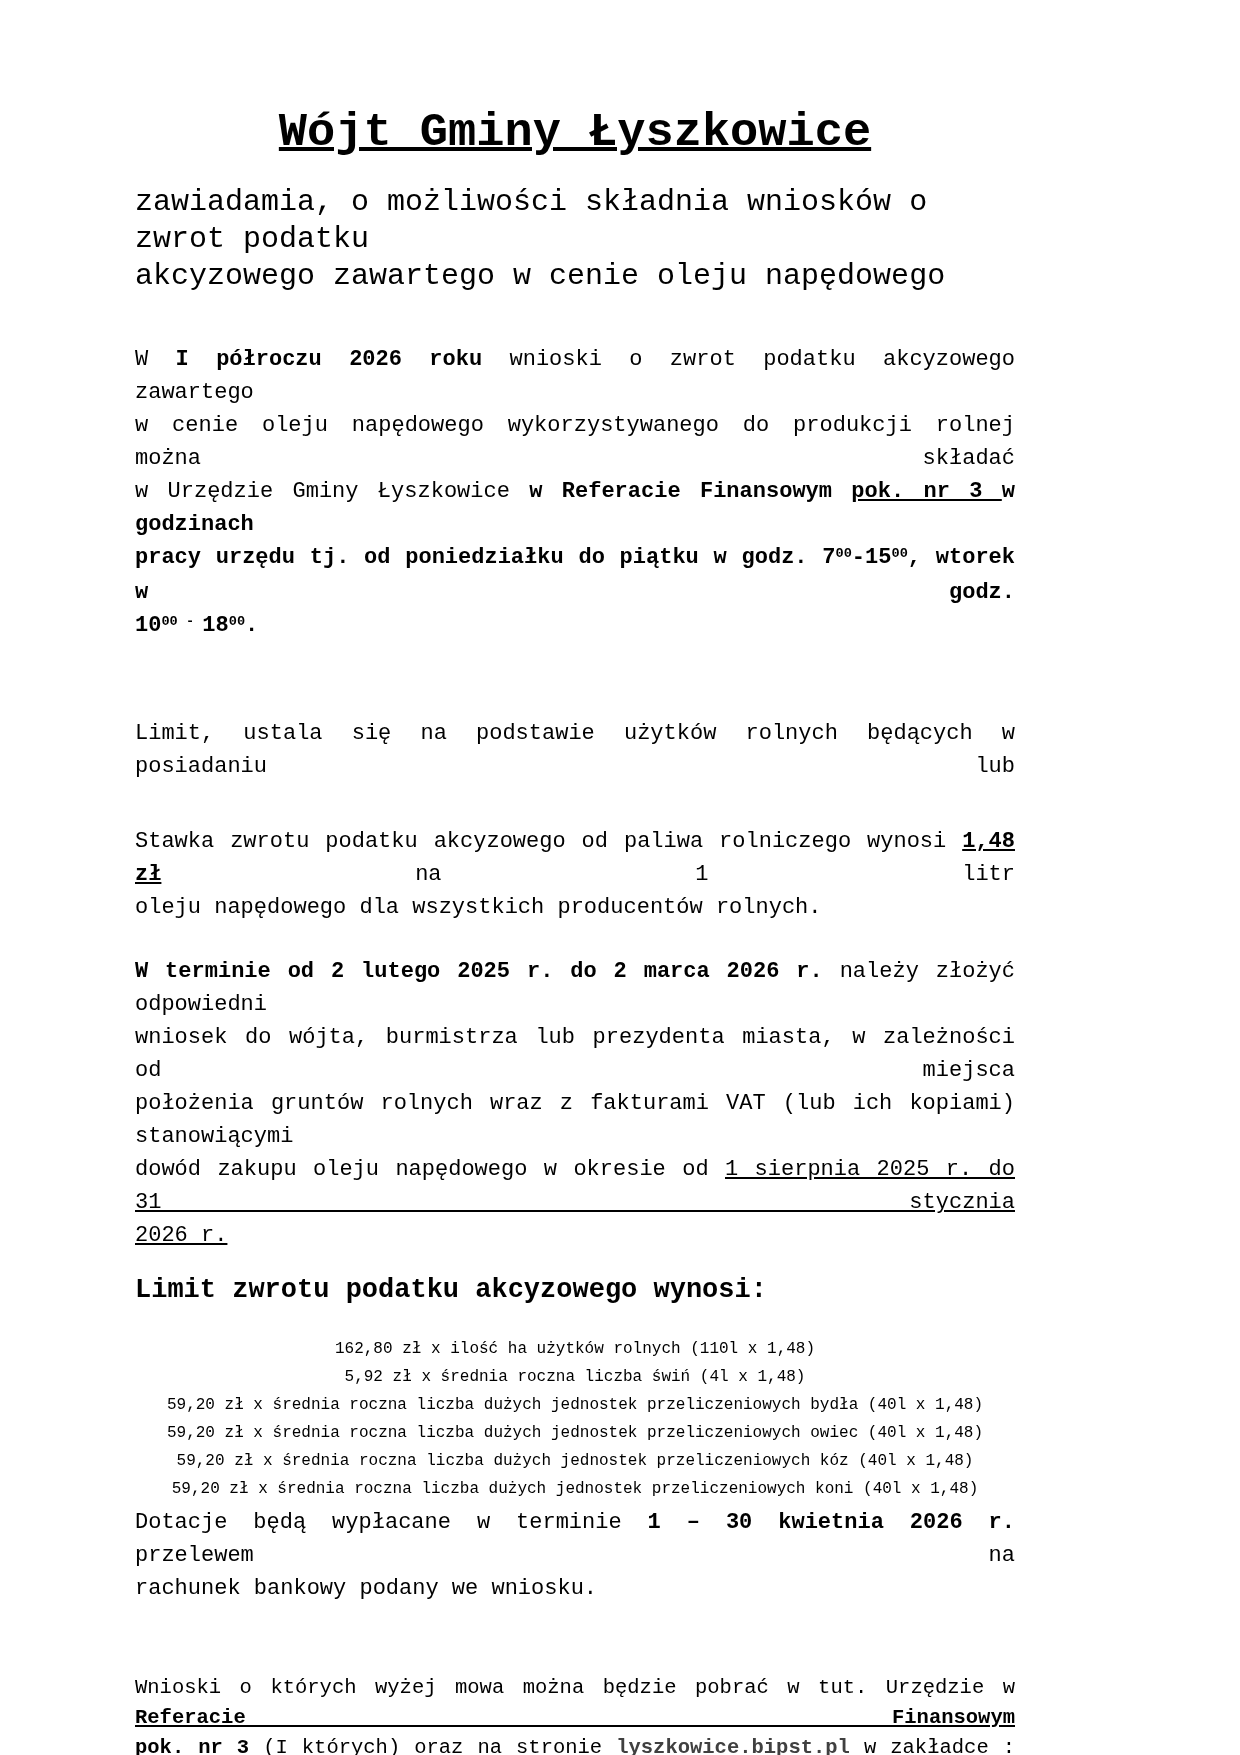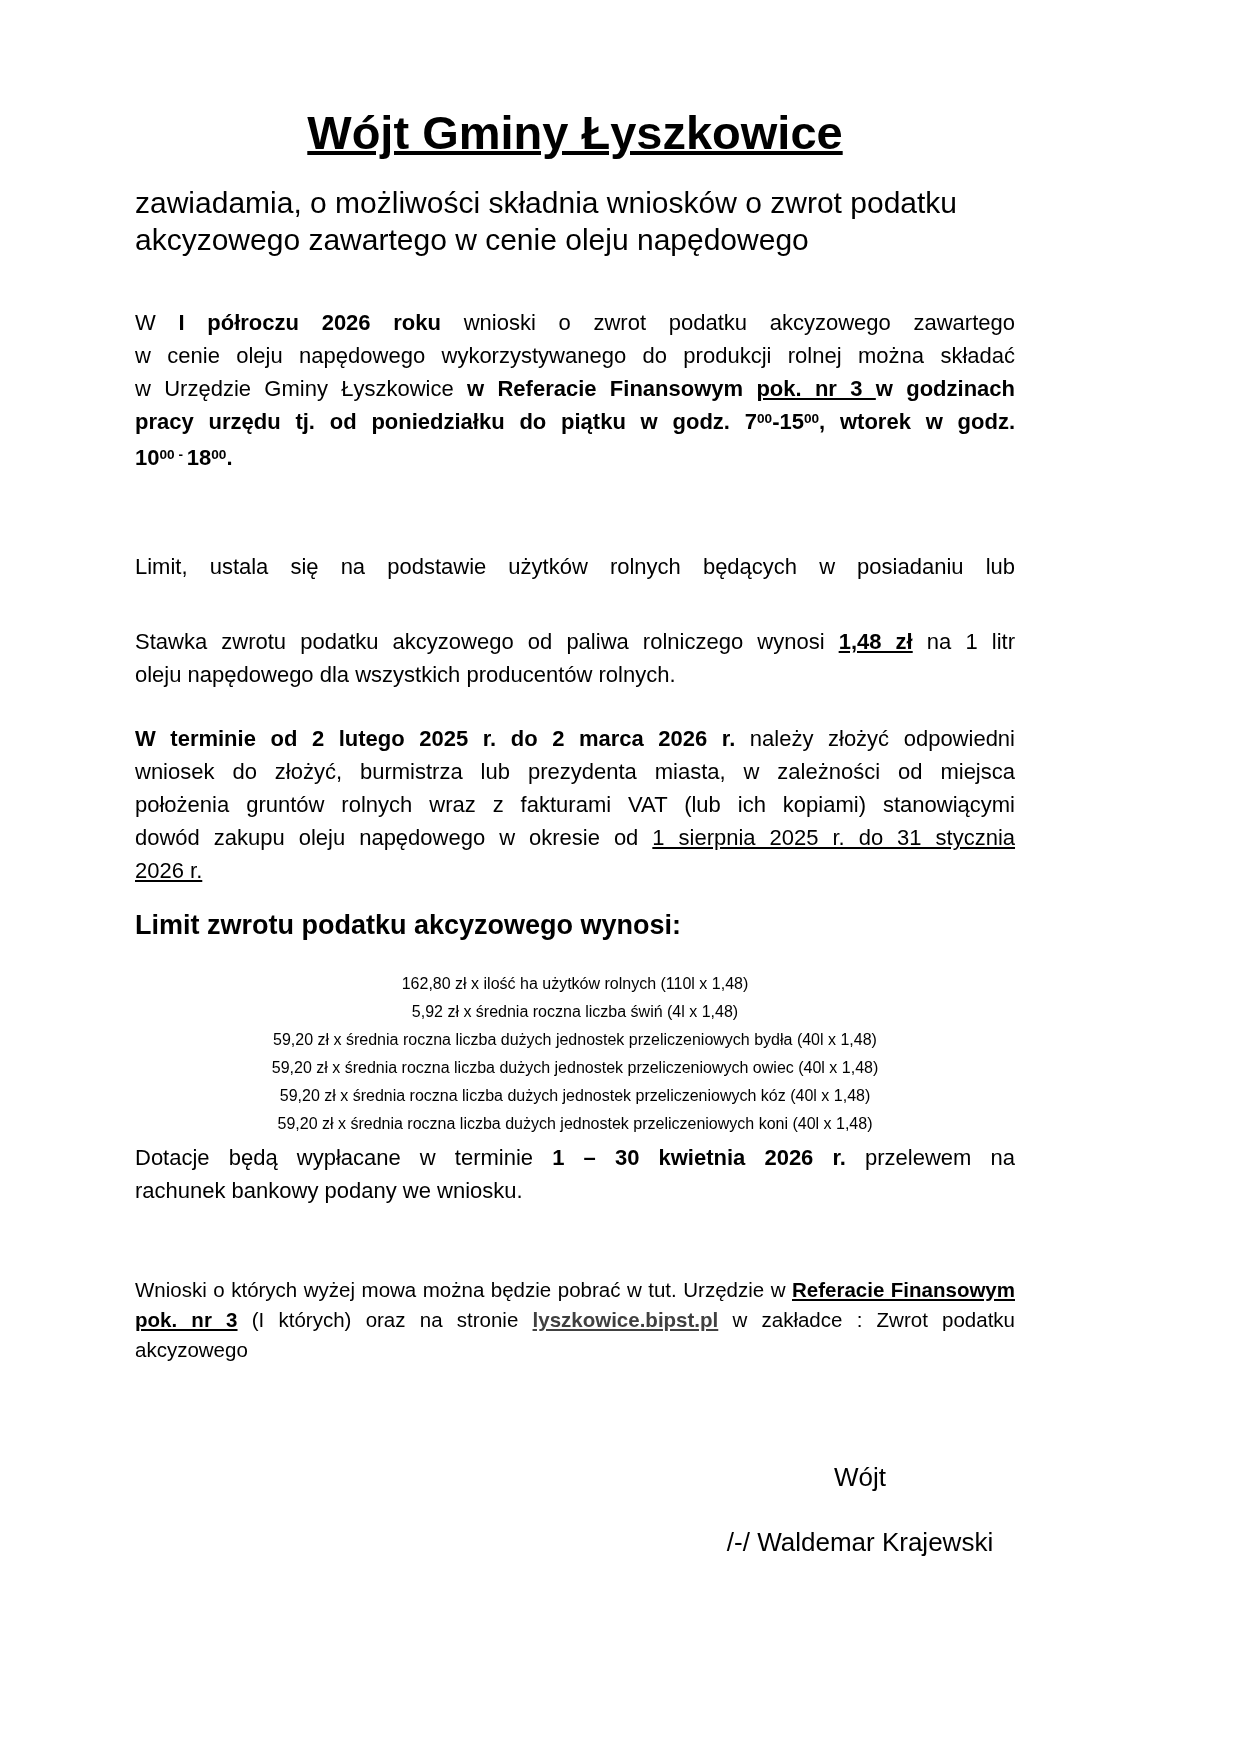--- a/index.html
+++ b/index.html
@@ -1,20 +1,20 @@
 <!DOCTYPE html>
 <html lang="pl"><head>
 <meta charset="utf-8">
 <style>
   html,body{margin:0;padding:0;background:#ffffff;}
   .page{
     position:relative;
     width:1240px;height:1755px;
     background:#ffffff;color:#000000;
-    font-family:Liberation Sans, sans-serif;
+    font-family:Liberation Mono, monospace;
     box-sizing:border-box;
     padding:106px 225px 0 135px;
     overflow:hidden;
   }
   .doc-title{
     font-size:47px;font-weight:bold;text-align:center;
     margin:0;line-height:1.15;
   }
   .doc-title .ul-thick{
     text-decoration:underline;
@@ -67,21 +67,21 @@
       <div class="jline"><span>Limit, ustala się na podstawie użytków rolnych będących w posiadaniu lub</span></div>
     </div>
 
   <div class="para p3">
       <div class="jline"><span>Stawka zwrotu podatku akcyzowego od paliwa rolniczego wynosi </span><span class="b u">1,48 zł</span><span> na 1 litr</span></div>
       <div class="jline last"><span>oleju napędowego dla wszystkich producentów rolnych.</span></div>
     </div>
 
   <div class="para p4">
       <div class="jline"><span class="b">W terminie od 2 lutego 2025 r. do 2 marca 2026 r.</span><span> należy złożyć odpowiedni</span></div>
-      <div class="jline"><span>wniosek do złożyć, burmistrza lub prezydenta miasta, w zależności od miejsca</span></div>
+      <div class="jline"><span>wniosek do wójta, burmistrza lub prezydenta miasta, w zależności od miejsca</span></div>
       <div class="jline"><span>położenia gruntów rolnych wraz z fakturami VAT (lub ich kopiami) stanowiącymi</span></div>
       <div class="jline"><span>dowód zakupu oleju napędowego w okresie od </span><span class="u">1 sierpnia 2025 r. do 31 stycznia</span></div>
       <div class="jline last"><span class="u">2026 r.</span></div>
     </div>
 
   <div class="limits-heading">Limit zwrotu podatku akcyzowego wynosi:</div>
 
   <div class="limits-list">
       <div class="limit-line">162,80 zł x ilość ha użytków rolnych (110l x 1,48)</div>
       <div class="limit-line">5,92 zł x średnia roczna liczba świń (4l x 1,48)</div>

